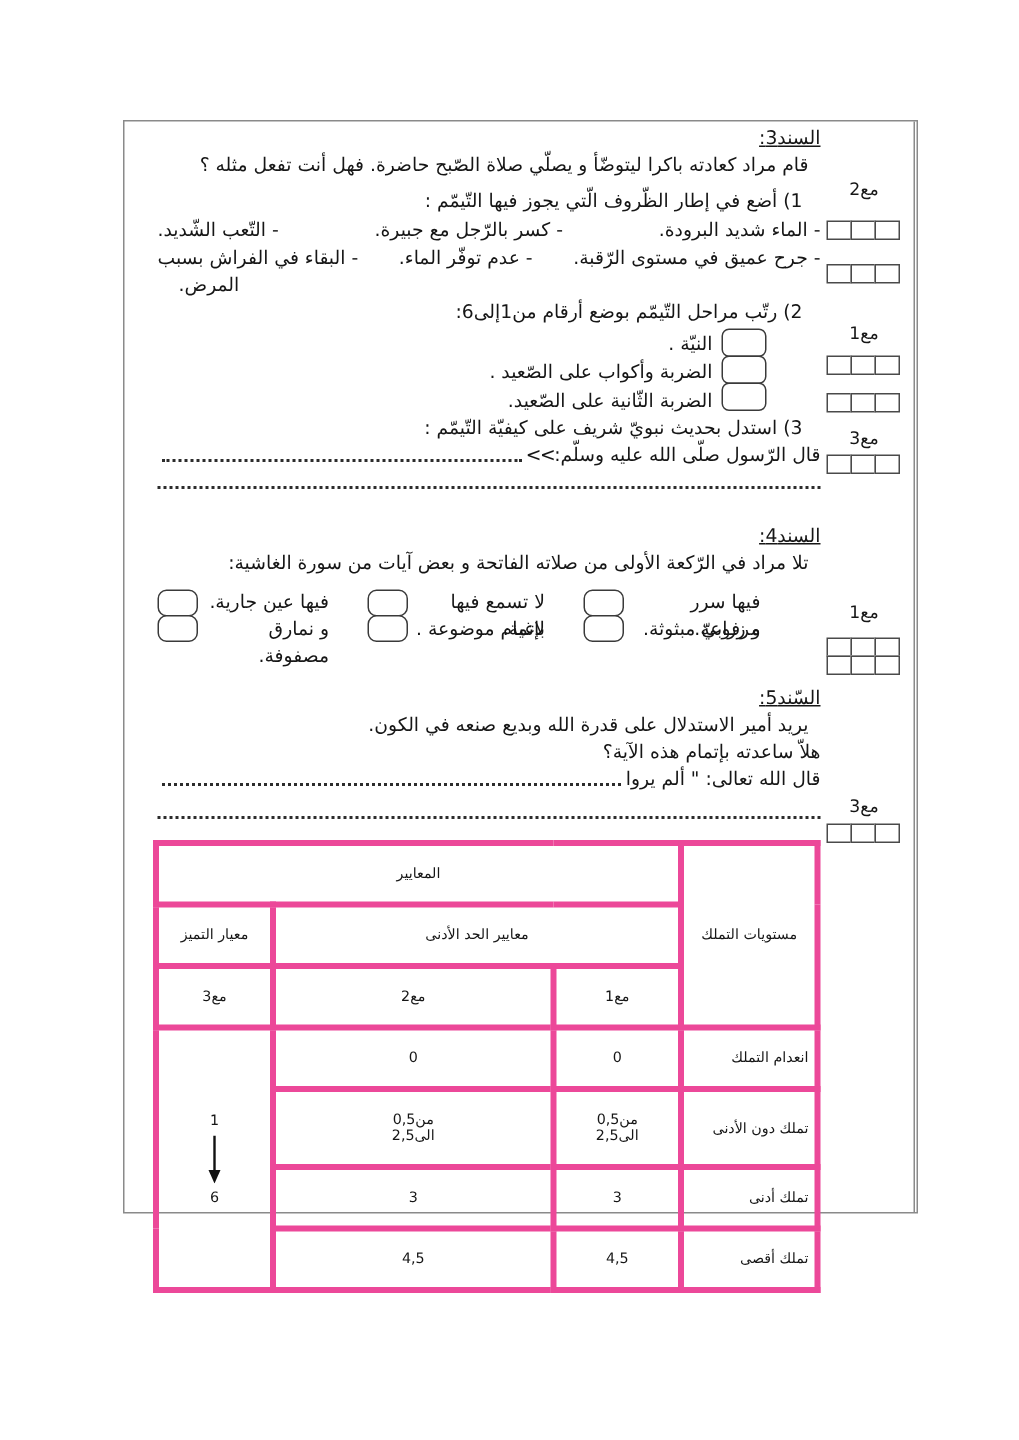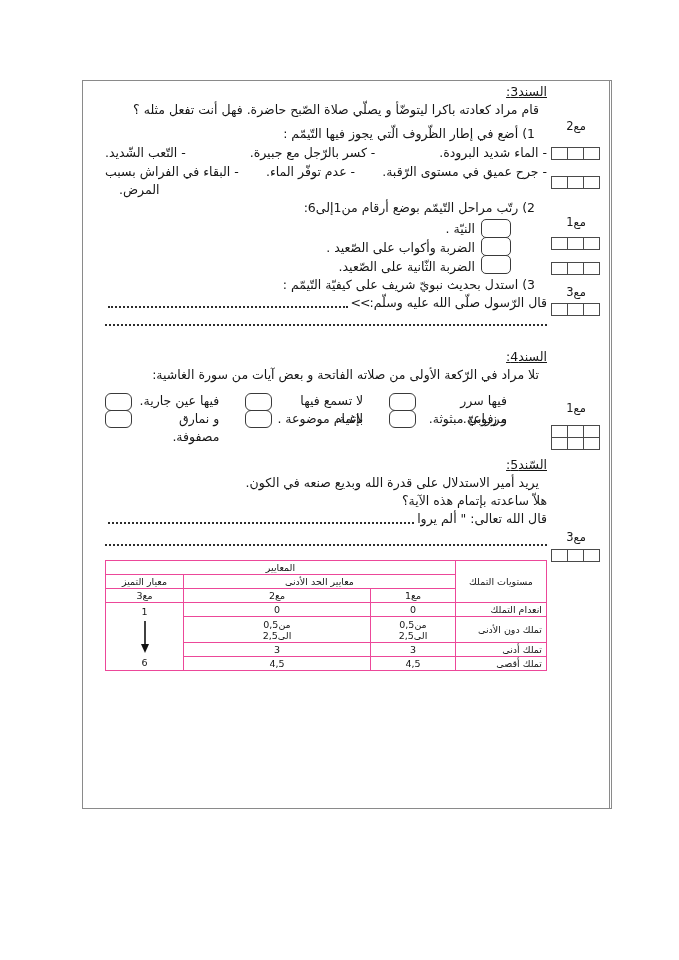--- a/index.html
+++ b/index.html
@@ -51,21 +51,21 @@
   }
   .mark-label{position:absolute;width:100%;text-align:center;font-size:11.5px;direction:rtl;}
   .strip{position:absolute;left:8px;display:flex;}
   .strip i{display:block;width:17px;height:13px;border:1px solid #4a4a4a;background:#fff;box-sizing:border-box;}
   .strip i + i{margin-left:-1px;}
   
   .rubric{
     direction:rtl;border-collapse:collapse;margin-top:14px;margin-left:2px;
     font-size:9.5px;line-height:11px;table-layout:fixed;width:441px;
   }
-  .rubric td{border:1px solid #ec4899;text-align:center;padding:1px 2px;vertical-align:middle;box-sizing:border-box;}
+  .rubric td{border:4px solid #ec4899;text-align:center;padding:13px 2px;vertical-align:middle;box-sizing:border-box;}
   .rubric td.rowlab{text-align:right;padding-right:4px;}
   .rubric td.range{white-space:pre-line;}
   .exc-cell{padding:0;}
   .exc-inner{display:flex;flex-direction:column;align-items:center;justify-content:space-between;height:62px;padding:1px 0;}
 </style>
 </head>
 <body>
 
 <div class="doc">
 

